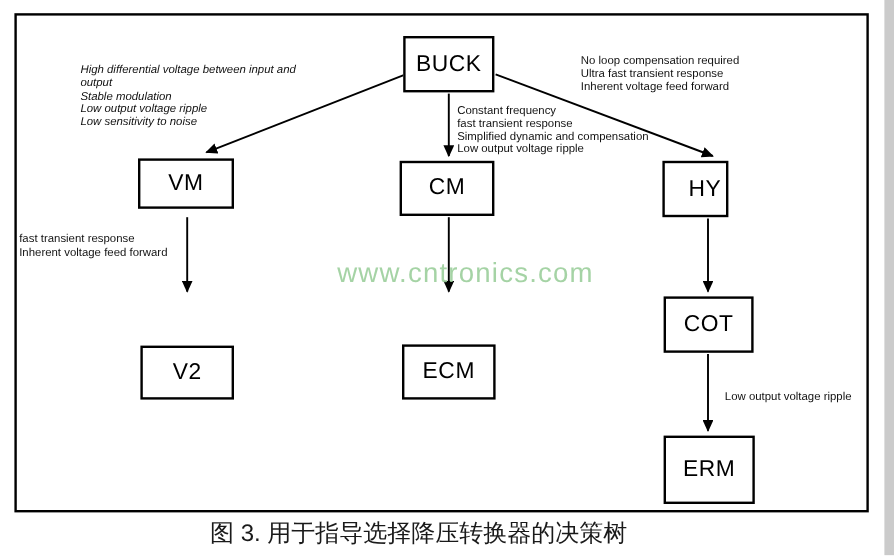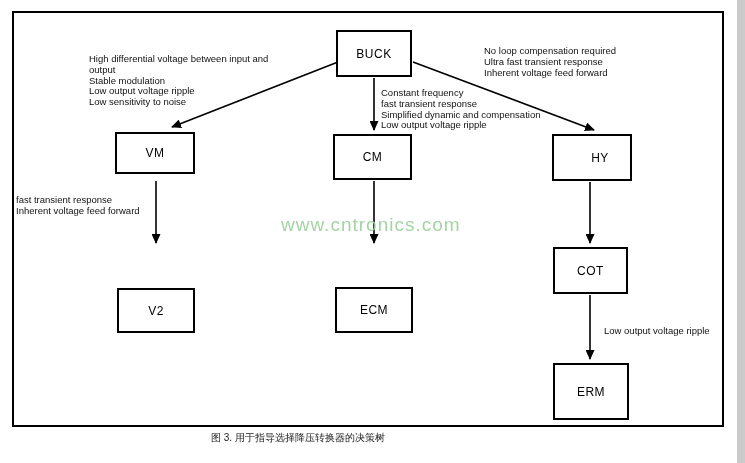--- a/index.html
+++ b/index.html
@@ -32,64 +32,63 @@
     pointer-events: none;
   }
   .node {
     position: absolute;
     border: 2px solid #000;
     background: #fff;
     box-sizing: border-box;
     display: flex;
     align-items: center;
     justify-content: center;
-    font-size: 12px;
+    font-size: 19px;
     letter-spacing: 0.5px;
     color: #000;
     z-index: 2;
   }
   #node-buck { left: 336px; top: 30px;  width: 76px; height: 47px; }
   #node-vm   { left: 115px; top: 132px; width: 80px; height: 42px; }
   #node-cm   { left: 333px; top: 134px; width: 79px; height: 46px; }
-  #node-hy   { left: 552px; top: 134px; width: 80px; height: 47px; padding-left: 16px; }
+  #node-hy   { left: 552px; top: 134px; width: 55px; height: 47px; padding-left: 16px; }
   #node-v2   { left: 117px; top: 247px; width: 78px; height: 45px; margin-top: 41px; }
   #node-ecm  { left: 335px; top: 247px; width: 78px; height: 46px; margin-top: 40px; }
   #node-cot  { left: 553px; top: 247px; width: 75px; height: 47px; }
   #node-erm  { left: 553px; top: 363px; width: 76px; height: 57px; }
   .note {
     position: absolute;
     font-size: 9.5px;
     line-height: 10.8px;
     color: #111;
     white-space: pre-line;
     z-index: 3;
   }
-  #note-buck-vm { left: 89px;  top: 54px;  width: 185px; }
+  #note-buck-vm { left: 67px;  top: 54px;  width: 185px; font-style: italic; }
   #note-buck-cm { left: 381px; top: 88px;  width: 180px; }
   #note-buck-hy { left: 484px; top: 46px;  width: 175px; }
   #note-vm-v2   { left: 16px;  top: 195px; width: 150px; }
   #note-cm-ecm  { left: 390px; top: 201px; width: 175px; }
   #note-hy-cot  { left: 608px; top: 204px; width: 120px; }
   #note-cot-erm { left: 604px; top: 326px; width: 135px; }
   .watermark {
     position: absolute;
     left: 281px; top: 214px;
-    font-size: 19px;
+    font-size: 23px;
     letter-spacing: 1px;
     color: #9ccf9c;
     opacity: 0.9;
     z-index: 1;
   }
   .caption {
     position: absolute;
     left: 175px; top: 431px;
-    font-size: 10px;
+    font-size: 20px;
     color: #1a1a1a;
     z-index: 2;
-    margin-left: 36px;
   }
 </style>
 </head>
 <body>
 
 <div class="page">
 
   <div class="frame"></div>
   <div class="right-strip"></div>
 

